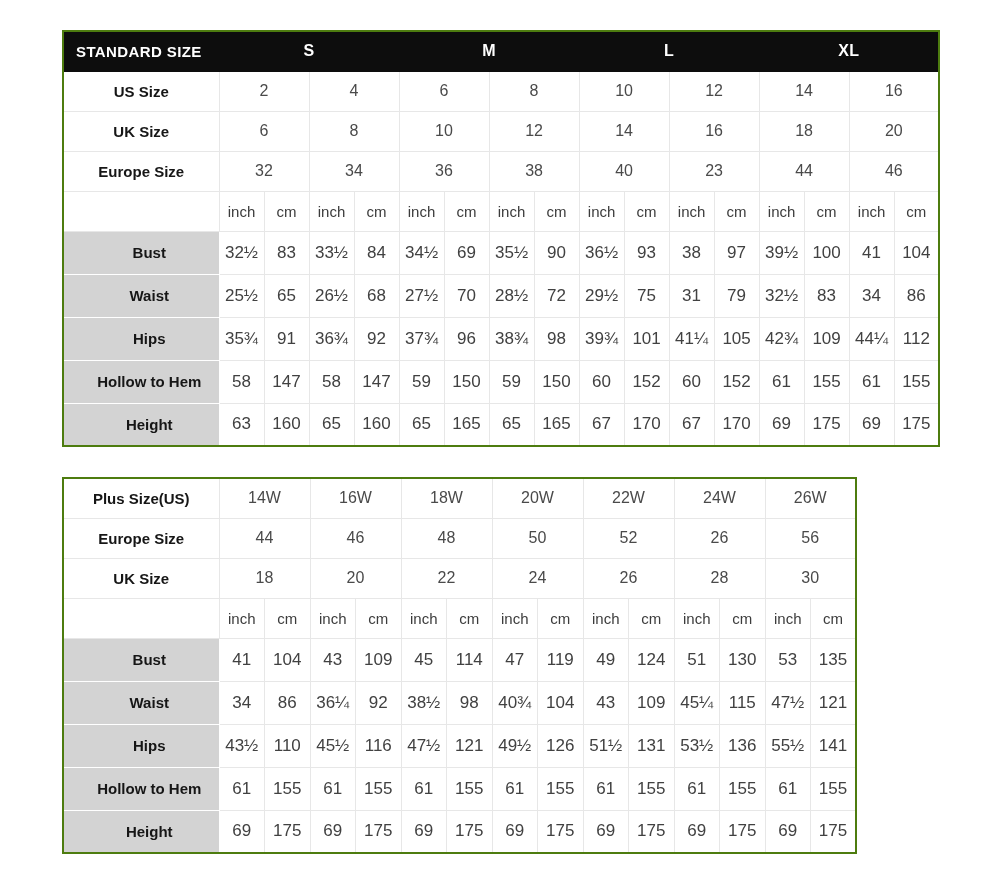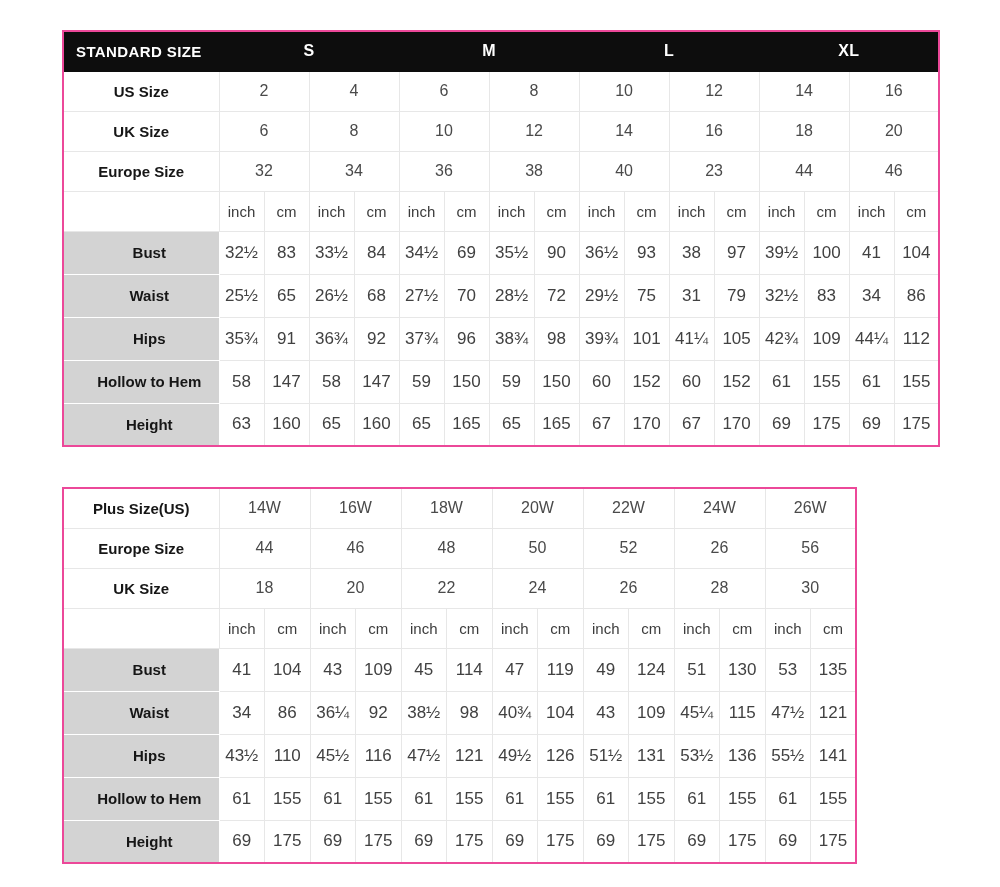--- a/index.html
+++ b/index.html
@@ -10,26 +10,26 @@
     height: 887px;
     font-family: "Liberation Sans", "DejaVu Sans", sans-serif;
   }
   #page {
     position: relative;
     width: 1000px;
     height: 887px;
     overflow: hidden;
   }
   .tbl-wrap-1 { position: absolute; left: 62px; top: 30px; }
-  .tbl-wrap-2 { position: absolute; left: 62px; top: 487px; }
+  .tbl-wrap-2 { position: absolute; left: 62px; top: 477px; }
 
   table.size-table {
     border-collapse: collapse;
     table-layout: fixed;
-    border: 2px solid #ec4899;
+    border: 2px solid #4d7c0f;
   }
   table.t1 { width: 876px; }
   table.t2 { width: 791px; }
 
   table.size-table td {
     border: 1px solid #e7e7e7;
     text-align: center;
     vertical-align: middle;
     padding: 0;
     color: #454545;

